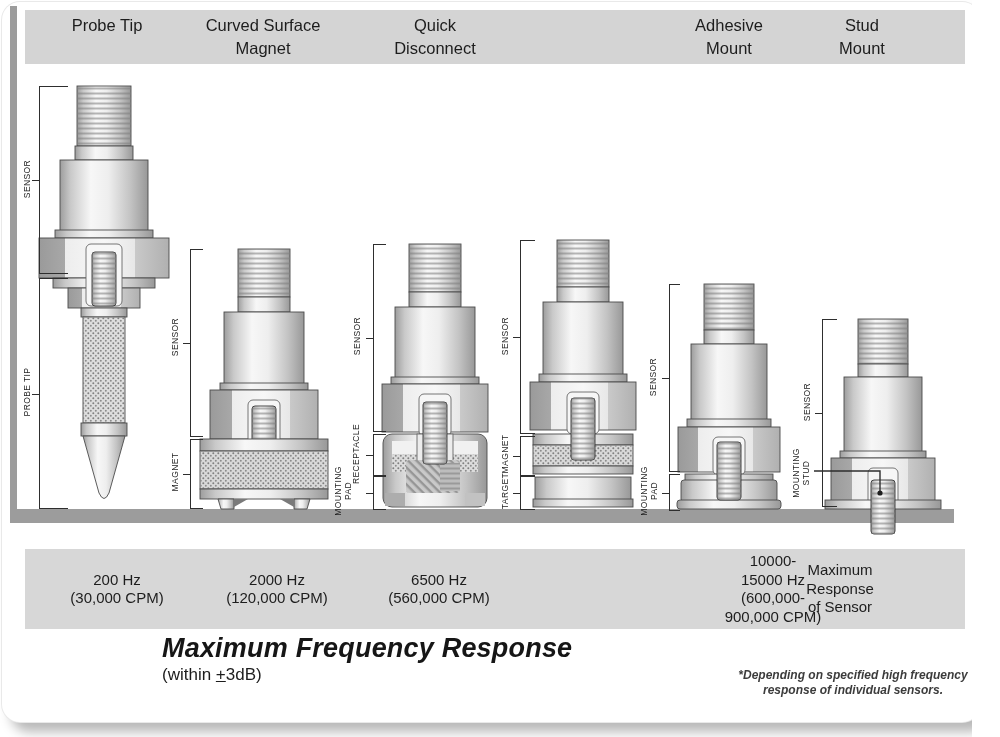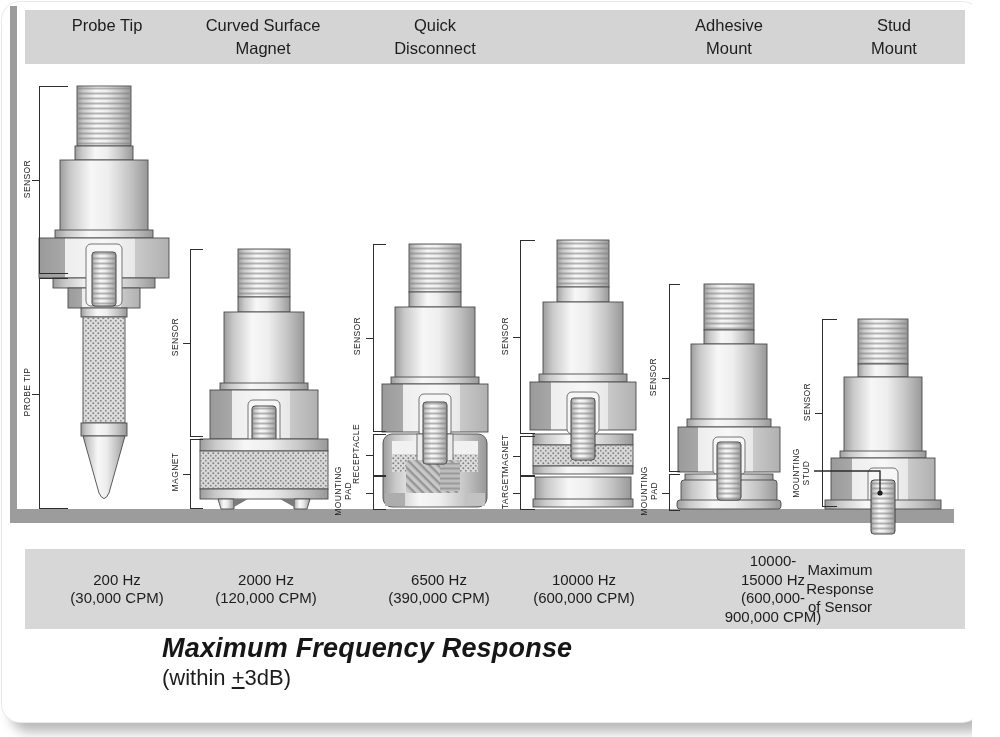--- a/index.html
+++ b/index.html
@@ -16,40 +16,40 @@
        color:var(--text-dark,#1d1d1d);white-space:pre-line;}
   .freq{position:absolute;top:547px;height:80px;width:190px;display:flex;align-items:center;justify-content:center;
         text-align:center;font-size:15px;line-height:18.5px;color:var(--text-dark,#1d1d1d);white-space:pre-line;}
   .scene{position:absolute;left:0;top:0;pointer-events:none;}
   .bracket{position:absolute;border:1.6px solid #2e2e2e;border-right:none;}
   .bracket::before{content:"";position:absolute;top:50%;left:-8px;width:8px;border-top:1.6px solid #2e2e2e;}
   .vlabel{position:absolute;transform:translate(-50%,-50%) rotate(-90deg);font-size:8.5px;line-height:9.5px;
           letter-spacing:.4px;color:#1e1e1e;white-space:pre-line;text-align:center;}
   .title-block{position:absolute;left:160px;top:631px;width:620px;text-align:left;}
   .main-title{font-size:27px;font-weight:bold;font-style:italic;color:#161616;letter-spacing:.2px;}
-  .sub-title{font-size:22px;color:#1d1d1d;margin-top:1px;}
+  .sub-title{font-size:17px;color:#1d1d1d;margin-top:1px;}
   .pm{text-decoration:underline;}
   .footnote{position:absolute;left:718px;top:666px;width:266px;text-align:center;font-size:12px;line-height:15px;
             font-weight:bold;font-style:italic;color:var(--note-gray,#3c3c3c);white-space:pre-line;}
 </style>
 </head>
 <body>
 
 <div class="stage">
   <div class="card">
 
     <div class="band header-band"></div>
     <div class="hdr" style="left:10px">Probe Tip</div>
     <div class="hdr" style="left:166px">Curved Surface
 Magnet</div>
     <div class="hdr" style="left:338px">Quick
 Disconnect</div>
     <div class="hdr" style="left:632px">Adhesive
 Mount</div>
-    <div class="hdr" style="left:797px">Stud
+    <div class="hdr" style="left:765px">Stud
 Mount</div>
 
     <div class="wall"></div>
     <div class="floor"></div>
 
     <svg class="scene" width="1000" height="737" viewBox="0 0 1000 737">
       <defs>
         <linearGradient id="gB" x1="0" y1="0" x2="1" y2="0">
           <stop offset="0" stop-color="#9d9d9d"></stop>
             <stop offset=".12" stop-color="#c9c9c9"></stop>
@@ -220,33 +220,33 @@
     <div class="vlabel" style="left:652px;top:375px">SENSOR</div>
     <div class="vlabel" style="left:647px;top:489px">MOUNTING
 PAD</div>
     <div class="vlabel" style="left:806px;top:400px">SENSOR</div>
     <div class="vlabel" style="left:799px;top:471px">MOUNTING
 STUD</div>
 
     <div class="band freq-band"></div>
     <div class="freq" style="left:20px">200 Hz
 (30,000 CPM)</div>
-    <div class="freq" style="left:169px">2000 Hz
+    <div class="freq" style="left:180px">2000 Hz
 (120,000 CPM)</div>
     <div class="freq" style="left:342px">6500 Hz
-(390,000 CPM)</div>
-    <div class="freq" style="left:487px">10000 Hz
-(600,000 CPM)</div>
+(560,000 CPM)</div>
     <div class="freq" style="left:676px">10000-
 15000 Hz
 (600,000-
 900,000 CPM)</div>
     <div class="freq" style="left:743px">Maximum
 Response
 of Sensor</div>
 
     <div class="title-block">
       <div class="main-title">Maximum Frequency Response</div>
       <div class="sub-title"><span>(within </span><span class="pm">+</span><span>3dB)</span></div>
     </div>
+    <div class="footnote">*Depending on specified high frequency
+response of individual sensors.</div>
 
   </div>
 </div>
 
 </body></html>

